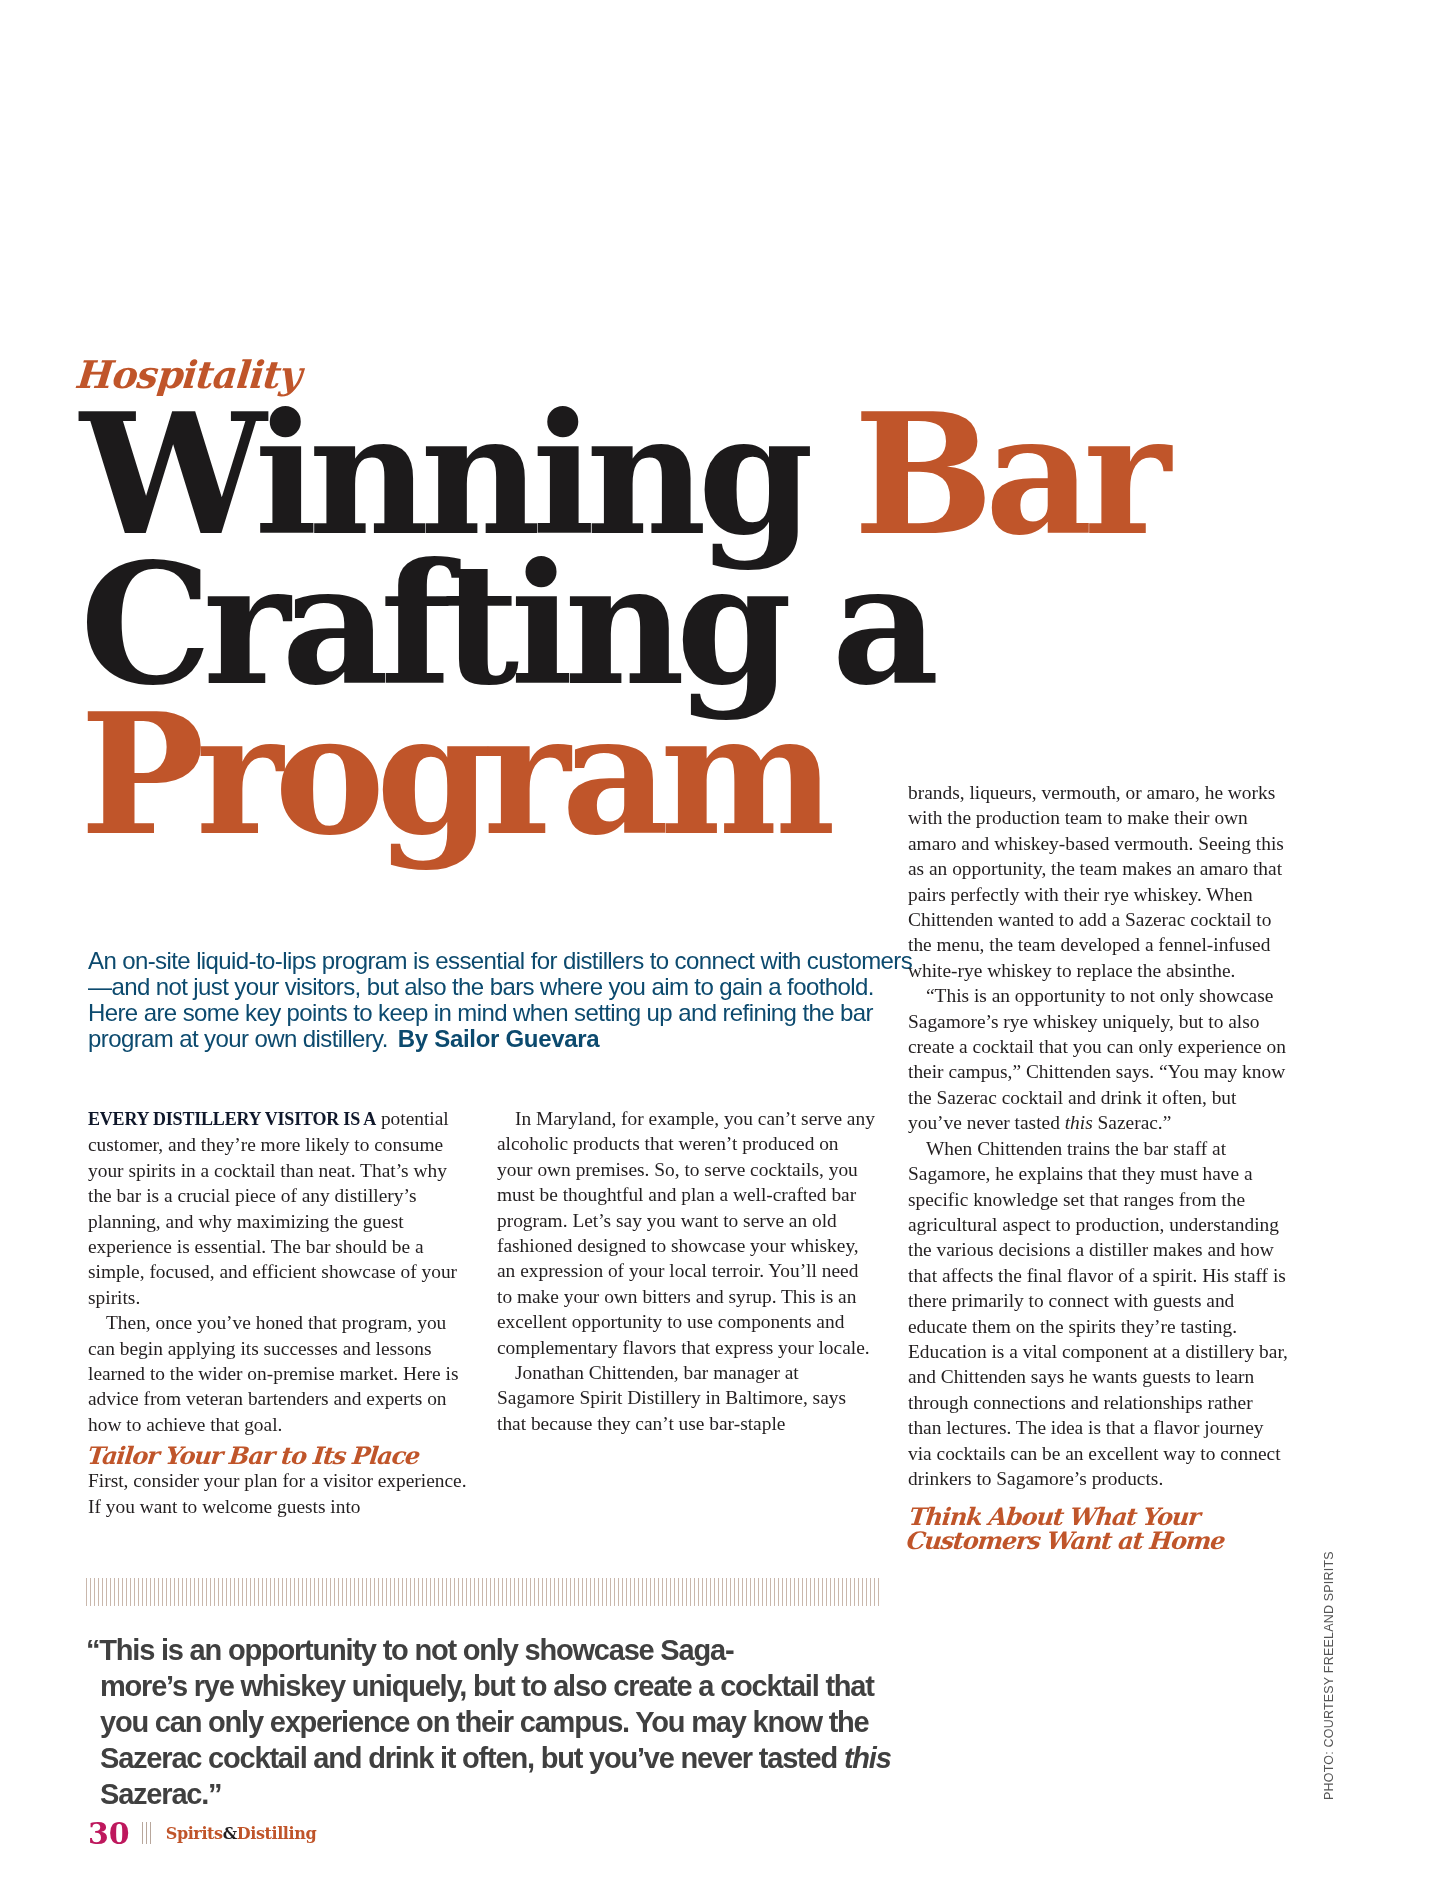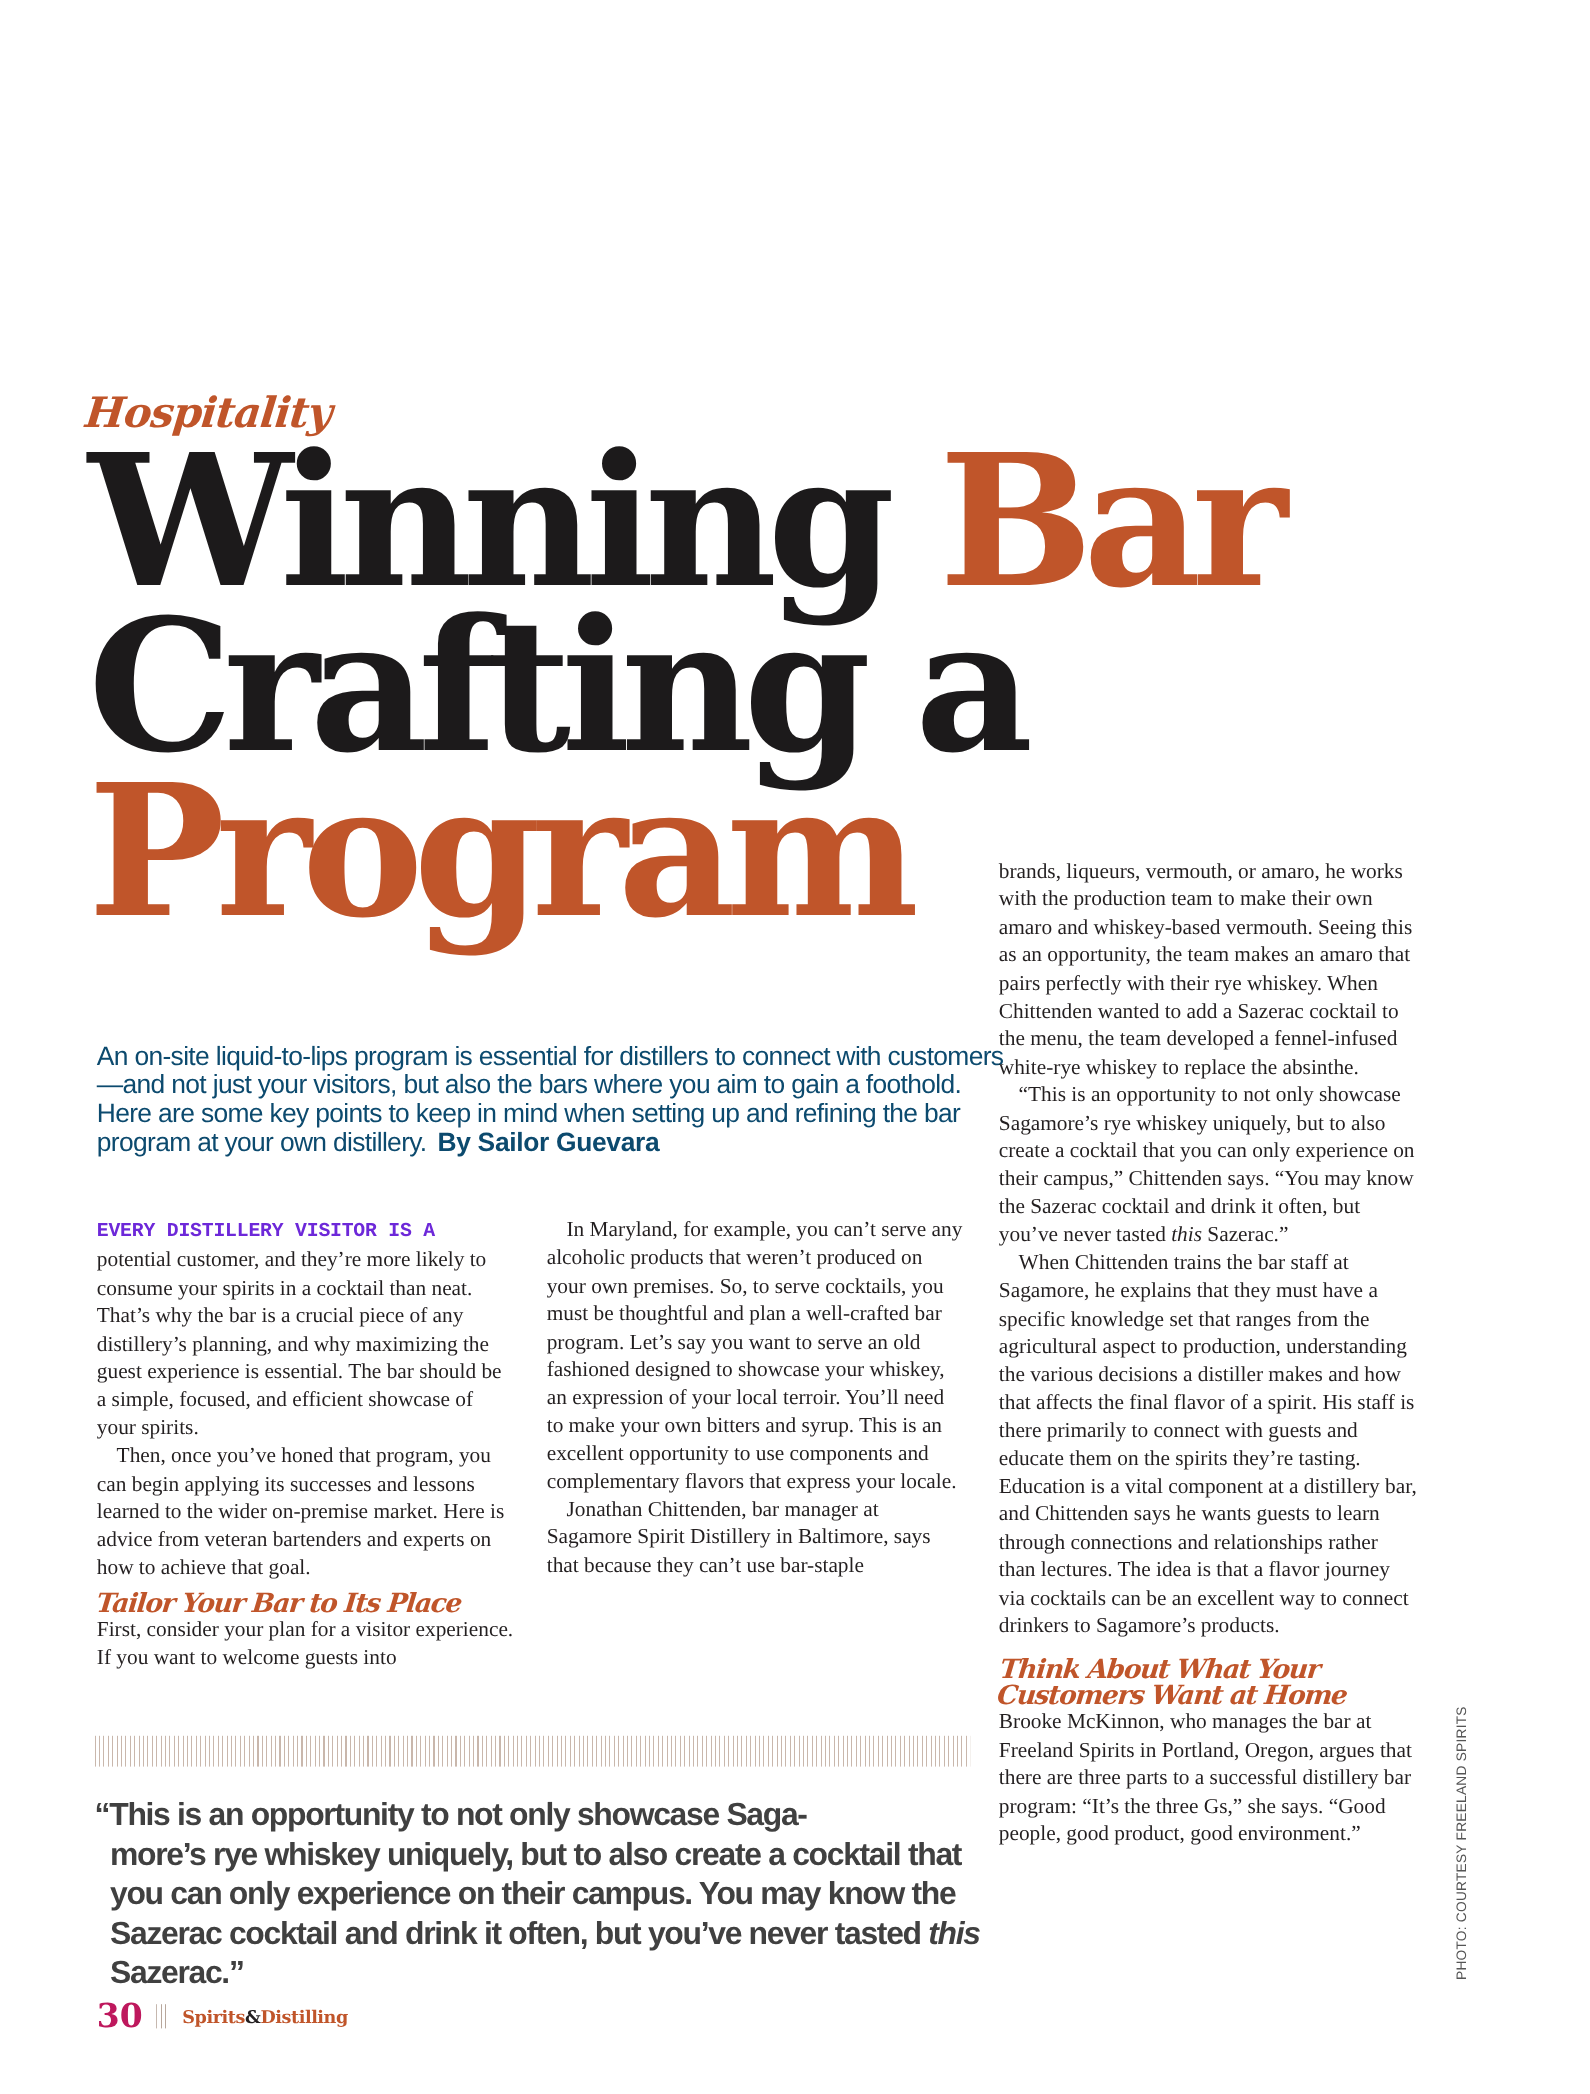--- a/index.html
+++ b/index.html
@@ -32,21 +32,21 @@
     font-family: "Liberation Serif", serif; font-size: 19.4px; line-height: 25.4px;
     color: #231f20; text-align: left;
   }
   .col p { margin: 0; }
   .col p.indent { text-indent: 18px; }
   .col1 { left: 88px; top: 1106px; width: 380px; }
   .col2 { left: 497px; top: 1106px; width: 380px; }
   .col3 { left: 908px; top: 780px; width: 380px; }
 
   .leadin {
-    font-family: Liberation Mono, monospace; font-weight: bold; color: #6d28d9;
+    font-family: Liberation Serif, serif; font-weight: bold; color: #0f172a;
     font-size: 18px; letter-spacing: -0.2px;
   }
   .subhead {
     font-family: "DejaVu Serif", serif; font-style: italic; font-weight: bold;
     color: #c0552a; font-size: 24px; line-height: 25px; letter-spacing: -1.2px;
     transform: skewX(-6deg); transform-origin: left;
     margin: 6px 0 0 0;
   }
   .subhead-2 { margin-top: 14px; line-height: 24px; }
 
@@ -109,21 +109,20 @@
 <div class="abs col col2">
   <p class="indent">In Maryland, for example, you can’t serve any alcoholic products that weren’t produced on your own premises. So, to serve cocktails, you must be thoughtful and plan a well-crafted bar program. Let’s say you want to serve an old fashioned designed to showcase your whiskey, an expression of your local terroir. You’ll need to make your own bitters and syrup. This is an excellent opportunity to use components and complementary flavors that express your locale.</p>
   <p class="indent">Jonathan Chittenden, bar manager at Sagamore Spirit Distillery in Baltimore, says that because they can’t use bar-staple</p>
 </div>
 
 <div class="abs col col3">
   <p>brands, liqueurs, vermouth, or amaro, he works with the production team to make their own amaro and whiskey-based vermouth. Seeing this as an opportunity, the team makes an amaro that pairs perfectly with their rye whiskey. When Chittenden wanted to add a Sazerac cocktail to the menu, the team developed a fennel-infused white-rye whiskey to replace the absinthe.</p>
   <p class="indent"><span>“This is an opportunity to not only showcase Sagamore’s rye whiskey uniquely, but to also create a cocktail that you can only experience on their campus,” Chittenden says. “You may know the Sazerac cocktail and drink it often, but you’ve never tasted </span><em>this</em><span> Sazerac.”</span></p>
   <p class="indent">When Chittenden trains the bar staff at Sagamore, he explains that they must have a specific knowledge set that ranges from the agricultural aspect to production, understanding the various decisions a distiller makes and how that affects the final flavor of a spirit. His staff is there primarily to connect with guests and educate them on the spirits they’re tasting. Education is a vital component at a distillery bar, and Chittenden says he wants guests to learn through connections and relationships rather than lectures. The idea is that a flavor journey via cocktails can be an excellent way to connect drinkers to Sagamore’s products.</p>
   <div class="subhead subhead-2">Think About What Your Customers Want at Home</div>
-  <p>Brooke McKinnon, who manages the bar at Freeland Spirits in Portland, Oregon, argues that there are three parts to a successful distillery bar program: “It’s the three Gs,” she says. “Good people, good product, good environment.”</p>
 </div>
 
 <div class="abs rule-stripes"></div>
 
 <blockquote class="abs pullquote">
   <span>“This is an opportunity to not only showcase Saga-</span>
   <span class="q-indent"><span>more’s rye whiskey uniquely, but to also create a cocktail that you can only experience on their campus. You may know the Sazerac cocktail and drink it often, but you’ve never tasted </span><em>this</em><span> Sazerac.”</span></span>
 </blockquote>
 
 <div class="abs folio">

